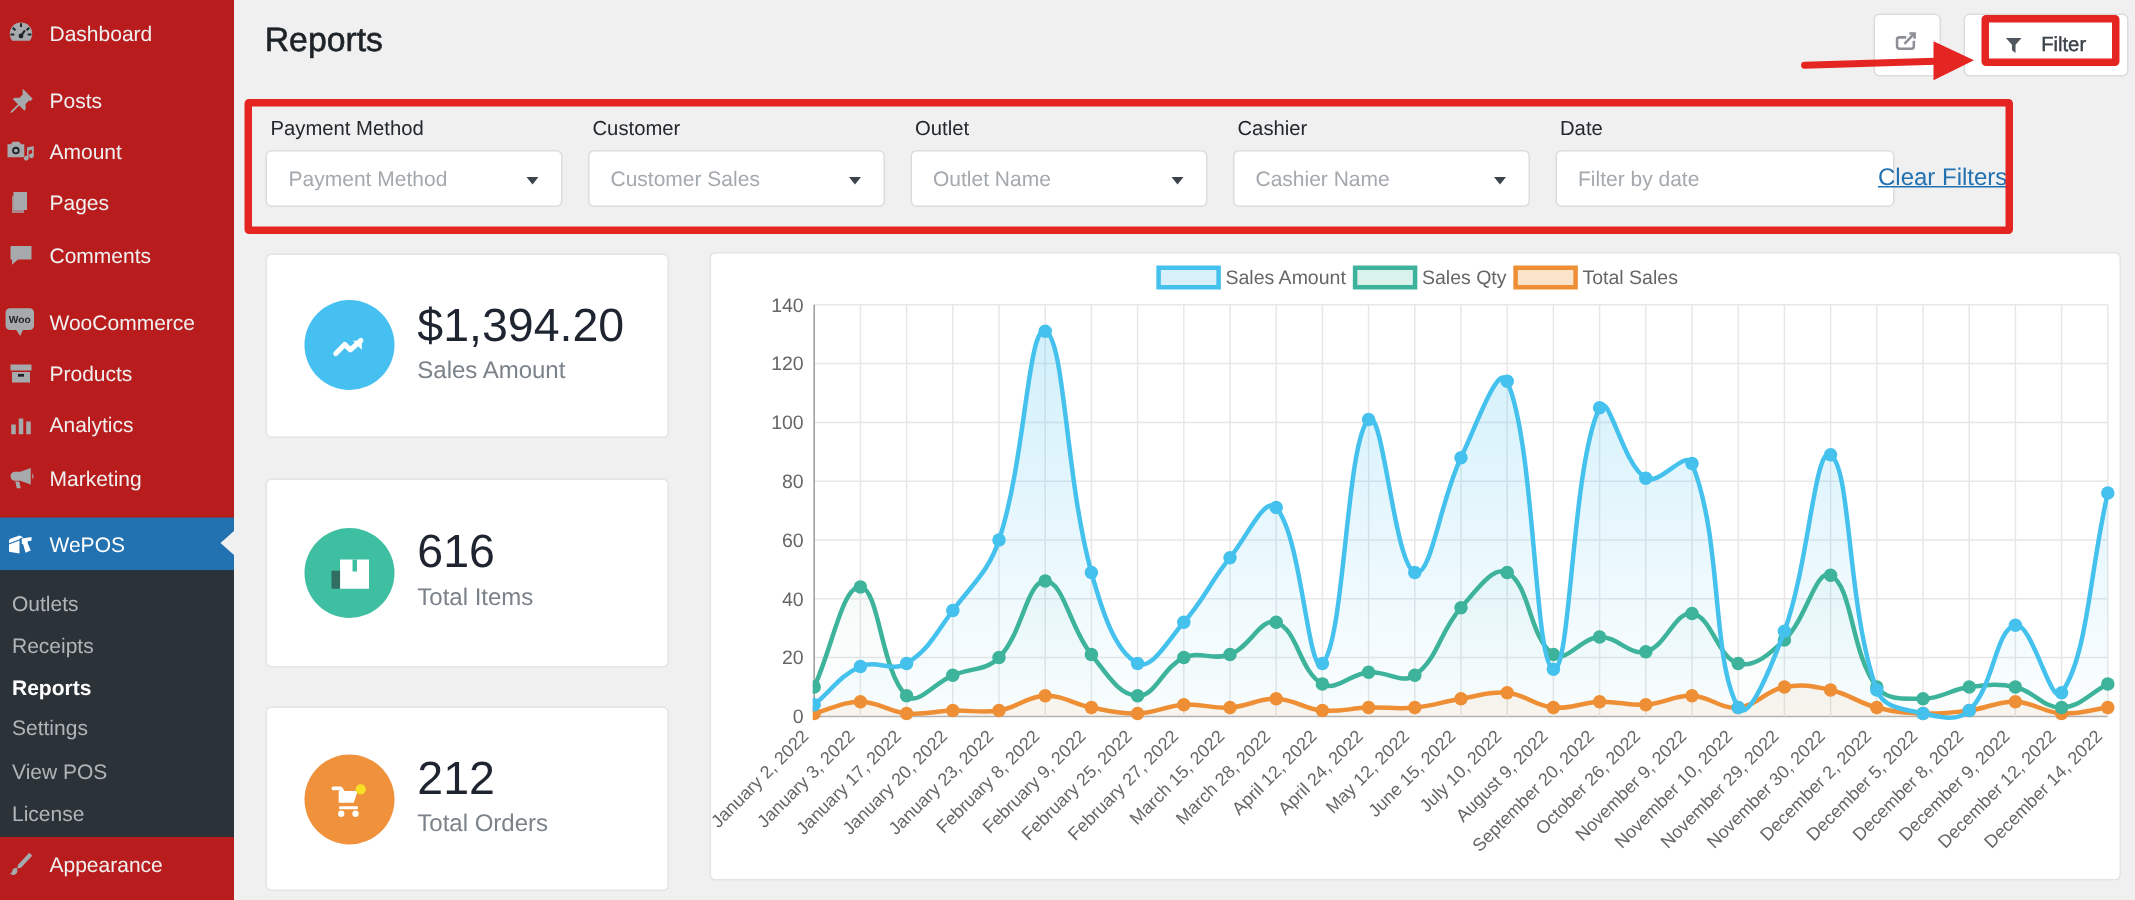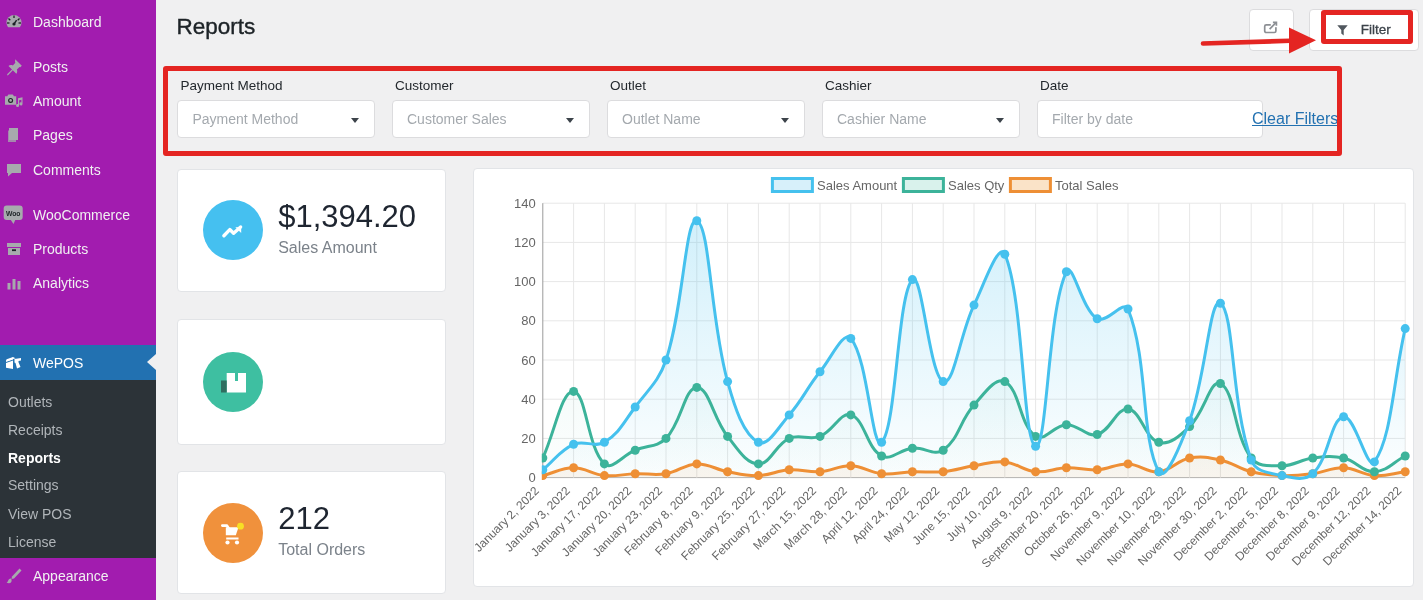--- a/index.html
+++ b/index.html
@@ -1,17 +1,17 @@
 <!DOCTYPE html>
 <html><head><meta charset="utf-8">
 <style>
 * { margin:0; padding:0; box-sizing:border-box; }
 html,body { width:1423px; height:600px; overflow:hidden; background:#f0f0f1;
   font-family:"Liberation Sans", sans-serif; position:relative; }
-.sidebar { position:absolute; left:0; top:0; width:156px; height:600px; background:#a21caf; }
+.sidebar { position:absolute; left:0; top:0; width:156px; height:600px; background:#b91c1c; }
 .submenu-bg { position:absolute; left:0; top:380px; width:156px; height:178px; background:#2c3338; }
 .mi { position:absolute; left:0; width:156px; height:34px; display:flex; align-items:center; }
 .mic { width:20px; height:20px; margin-left:4px; display:inline-flex; }
 .mil { margin-left:9px; font-size:14px; color:#f0f0f1; }
 .mi.active { background:#2271b1; height:35px; }
 .notch { position:absolute; top:353.5px; left:147px; width:0; height:0;
   border-top:8.5px solid transparent; border-bottom:8.5px solid transparent; border-right:9px solid #f0f0f1; }
 .smi { position:absolute; left:8px; font-size:14px; color:#b0b5b9; height:20px; line-height:20px; }
 .smi.cur { color:#fff; font-weight:bold; }
 h1 { position:absolute; left:176.5px; top:14px; font-size:22.5px; font-weight:400; color:#1d2327; -webkit-text-stroke:0.4px #1d2327; }
@@ -114,20 +114,30 @@
     <div class="mi" style="top:265.5px">
       <span class="mic">
         <svg width="20" height="20" viewBox="0 0 20 20" style="overflow:visible">
           <rect x="3.5" y="10" width="3" height="6.5" fill="#a7aaad"></rect>
           <rect x="8.5" y="6" width="3" height="10.5" fill="#a7aaad"></rect>
           <rect x="13.5" y="8" width="3" height="8.5" fill="#a7aaad"></rect>
         </svg>
       </span>
       <span class="mil">Analytics</span>
     </div>
+    <div class="mi" style="top:301.5px">
+      <span class="mic">
+        <svg width="20" height="20" viewBox="0 0 20 20" style="overflow:visible">
+          <path d="M16.5 3v11l-7-2.5H6a2.8 2.8 0 0 1 0-6h3.5z" fill="#a7aaad"></path>
+          <path d="M6.2 12h2.6l1 4.5H7.2z" fill="#a7aaad"></path>
+          <path d="M17.5 6.5a2.8 2.8 0 0 1 0 4z" fill="#a7aaad"></path>
+        </svg>
+      </span>
+      <span class="mil">Marketing</span>
+    </div>
     <div class="mi active" style="top:345px">
       <span class="mic">
         <svg width="20" height="20" viewBox="0 0 20 20" style="overflow:visible">
           <path d="M2 6.5L9 4l2.5 1.2-7 2.6z" fill="#fff"></path>
           <path d="M2 7.5l6.5-2.4v2.2L2 9.5z" fill="#fff" opacity="0"></path>
           <path d="M2 7.2l7-2.6v1.9l-7 2.6z" fill="#fff"></path>
           <path d="M2 10l7-2.6V16l-7-1.2z" fill="#fff"></path>
           <path d="M10.5 6l6.5-1v2.5l-2.5.4v1.3l2 4.8-3.5 1.5-1.5-5.5-1-.5z" fill="#fff"></path>
         </svg>
       </span>
@@ -163,20 +173,24 @@
       <div class="clab">Sales Amount</div>
     </div>
   </div>
 <div class="card" style="top:318.5px;height:126.5px">
     <div class="circ" style="background:#3ebfa1">
       <svg width="60" height="60" viewBox="0 0 60 60" style="position:absolute;left:0;top:0">
         <rect x="23.7" y="21" width="19.3" height="19.5" fill="#fff"></rect>
         <rect x="32" y="21" width="3" height="8" fill="#3ebfa1"></rect>
         <rect x="18" y="28.5" width="5.7" height="12" fill="#2f6e60"></rect>
       </svg>
+    </div>
+    <div class="ctxt">
+      <div class="cnum">616</div>
+      <div class="clab">Total Items</div>
     </div>
   </div>
 <div class="card" style="top:471px;height:123px">
     <div class="circ" style="background:#f0913c">
       <svg width="60" height="60" viewBox="0 0 60 60" style="position:absolute;left:0;top:0">
         <path d="M19.3 22.6h4.7l2.6 4" fill="none" stroke="#fff" stroke-width="2.6" stroke-linecap="round" stroke-linejoin="round"></path>
         <path d="M22.8 24.3h12.7l-2.7 7.9h-10z" fill="#fff"></path>
         <rect x="23.2" y="34.5" width="12.3" height="2" fill="#fff"></rect>
         <circle cx="24.5" cy="39.5" r="2.1" fill="#fff"></circle>
         <circle cx="34" cy="39.5" r="2.1" fill="#fff"></circle>

